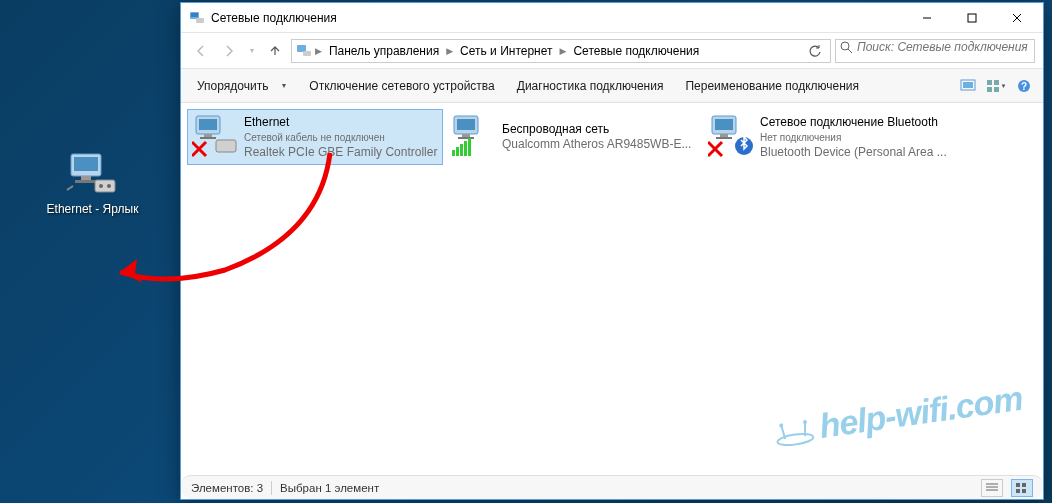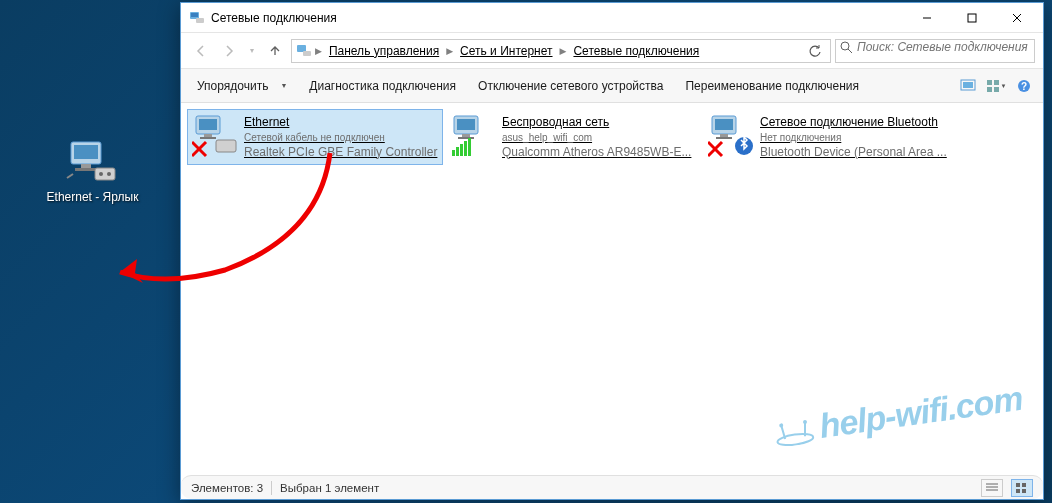--- a/index.html
+++ b/index.html
@@ -1,56 +1,56 @@
 <!DOCTYPE html>
 <html><head>
 <meta charset="utf-8">
 <style>
 * { margin: 0; padding: 0; box-sizing: border-box; font-family: "Segoe UI", Tahoma, sans-serif; }
 body { width: 1052px; height: 503px; background: linear-gradient(135deg, #0a3d62 0%, #0c4a7a 50%, #0a3d62 100%); position: relative; overflow: hidden; }
 
 
-.desktop-shortcut { position: absolute; left: 45px; top: 138px; width: 95px; text-align: center; cursor: pointer; }
+.desktop-shortcut { position: absolute; left: 45px; top: 150px; width: 95px; text-align: center; cursor: pointer; }
 .desktop-shortcut .ico { width: 56px; height: 48px; margin: 0 auto 4px; position: relative; }
 .desktop-shortcut .lbl { color: #fff; font-size: 12px; line-height: 14px; text-shadow: 1px 1px 2px rgba(0,0,0,.8); }
 
 
 .window { position: absolute; left: 180px; top: 2px; width: 864px; height: 498px; background: #fff; border: 1px solid #5a9bd4; box-shadow: 0 4px 20px rgba(0,0,0,.4); display: flex; flex-direction: column; }
 
 
 .titlebar { height: 30px; background: #fff; border-bottom: 1px solid #e5e5e5; display: flex; align-items: center; padding: 0 4px 0 8px; }
 .titlebar .ticon { width: 16px; height: 16px; margin-right: 6px; }
 .titlebar .ttitle { font-size: 12px; color: #000; flex: 1; }
 .titlebar .winbtns { display: flex; }
 .titlebar .winbtn { width: 45px; height: 28px; display: flex; align-items: center; justify-content: center; cursor: pointer; font-size: 10px; color: #000; }
 
 
 .addrrow { height: 36px; border-bottom: 1px solid #e5e5e5; display: flex; align-items: center; padding: 0 8px; gap: 4px; }
 .navbtn { width: 24px; height: 24px; display: flex; align-items: center; justify-content: center; color: #bbb; cursor: pointer; }
 .navbtn.drop { width: 14px; font-size: 8px; }
 .navbtn.up { color: #606060; }
 .addrbox { flex: 1; height: 24px; border: 1px solid #ccc; display: flex; align-items: center; padding: 0 4px; gap: 2px; font-size: 12px; }
 .addrbox .picon { width: 16px; height: 16px; }
-.addrbox .seg { padding: 2px 4px; cursor: pointer; white-space: nowrap; text-decoration: underline; }
+.addrbox .seg { padding: 2px 4px; cursor: pointer; white-space: nowrap; }
 .addrbox .sep { color: #808080; font-size: 9px; padding: 0 1px; }
 .addrbox .refresh { margin-left: auto; width: 22px; display: flex; align-items: center; justify-content: center; color: #555; cursor: pointer; }
 .searchbox { width: 200px; height: 24px; border: 1px solid #ccc; display: flex; align-items: flex-start; padding: 0 4px; gap: 4px; }
 .searchbox input { border: 0; outline: 0; flex: 1; font-size: 12px; font-style: italic; color: #888; }
 .searchbox .sicon { color: #606060; }
 
 
 .cmdbar { height: 34px; background: #f7f7f7; border-bottom: 1px solid #e0e0e0; display: flex; align-items: center; padding: 0 6px; gap: 2px; font-size: 12px; }
 .cmdbar .cmd { padding: 4px 10px; cursor: pointer; color: #1a1a1a; display: flex; align-items: center; gap: 12px; }
 .cmdbar .cmd .drop { font-size: 7px; color: #555; }
 .cmdbar .spacer { flex: 1; }
 .cmdbar .ribtn { width: 26px; height: 24px; display: flex; align-items: center; justify-content: center; cursor: pointer; color: #555; }
 .cmdbar .ribtn .drop { font-size: 6px; margin-left: 1px; }
 
 
-.content { flex: 1; background: #fff; padding: 6px; display: flex; flex-wrap: wrap; align-content: flex-start; gap: 2px; position: relative; text-decoration: underline; }
+.content { flex: 1; background: #fff; padding: 6px; display: flex; flex-wrap: wrap; align-content: flex-start; gap: 2px; position: relative; }
 .netitem { width: 256px; height: 56px; display: flex; padding: 4px; gap: 4px; cursor: pointer; border: 1px solid transparent; }
 .netitem.selected { background: #cde6f7; border: 1px solid #7eb4ea; }
 .netitem .nicon { width: 48px; height: 44px; position: relative; flex-shrink: 0; }
 .netitem .ninfo { flex: 1; min-width: 0; display: flex; flex-direction: column; justify-content: center; line-height: 15px; }
 .netitem .nname { font-size: 12px; color: #000; white-space: nowrap; overflow: hidden; text-overflow: ellipsis; }
 .netitem .nstat { font-size: 10px; color: #6d6d6d; white-space: nowrap; overflow: hidden; text-overflow: ellipsis; }
 .netitem .ndev { font-size: 12px; color: #6d6d6d; white-space: nowrap; overflow: hidden; text-overflow: ellipsis; }
 
 
 .statusbar { height: 24px; border-top: 1px solid #e0e0e0; background: #f7f7f7; display: flex; align-items: center; padding: 0 10px; font-size: 11.5px; color: #333; gap: 8px; border-radius: 10px; }
@@ -163,22 +163,22 @@
           </svg></span>
       <input placeholder="Поиск: Сетевые подключения" style="">
     </div>
   </div>
 
   <div class="cmdbar">
     <div class="cmd">
         <span>Упорядочить</span>
         <span class="drop">▼</span>
       </div>
+    <div class="cmd">Отключение сетевого устройства</div>
     <div class="cmd">Диагностика подключения</div>
-    <div class="cmd">Отключение сетевого устройства</div>
     <div class="cmd">Переименование подключения</div>
     <div class="spacer"></div>
     <div class="ribtn">
         <svg width="16" height="14">
           <rect x="1" y="1" width="14" height="10" fill="none" stroke="#5a9bd4"></rect>
           <rect x="3" y="3" width="10" height="6" fill="#6ab0e0"></rect>
         </svg>
       </div>
     <div class="ribtn">
         <svg width="14" height="14">
@@ -227,21 +227,20 @@
           <rect x="8" y="23" width="16" height="2" fill="#777"></rect>
           <rect x="2" y="36" width="3" height="6" fill="#3c3"></rect>
           <rect x="6" y="33" width="3" height="9" fill="#3c3"></rect>
           <rect x="10" y="30" width="3" height="12" fill="#3c3"></rect>
           <rect x="14" y="27" width="3" height="15" fill="#3c3"></rect>
           <rect x="18" y="24" width="3" height="18" fill="#3c3"></rect>
         </svg>
       </div>
       <div class="ninfo">
         <div class="nname">Беспроводная сеть</div>
-        <div class="nstat">asus_help_wifi_com</div>
         <div class="ndev">Qualcomm Atheros AR9485WB-E...</div>
       </div>
     </div>
 
     <div class="netitem">
       <div class="nicon">
         <svg viewBox="0 0 48 44">
           <rect x="4" y="2" width="24" height="18" rx="2" fill="#b8d4e8" stroke="#5a9bd4"></rect>
           <rect x="7" y="5" width="18" height="11" fill="#4a90c2"></rect>
           <rect x="12" y="20" width="8" height="3" fill="#999"></rect>

